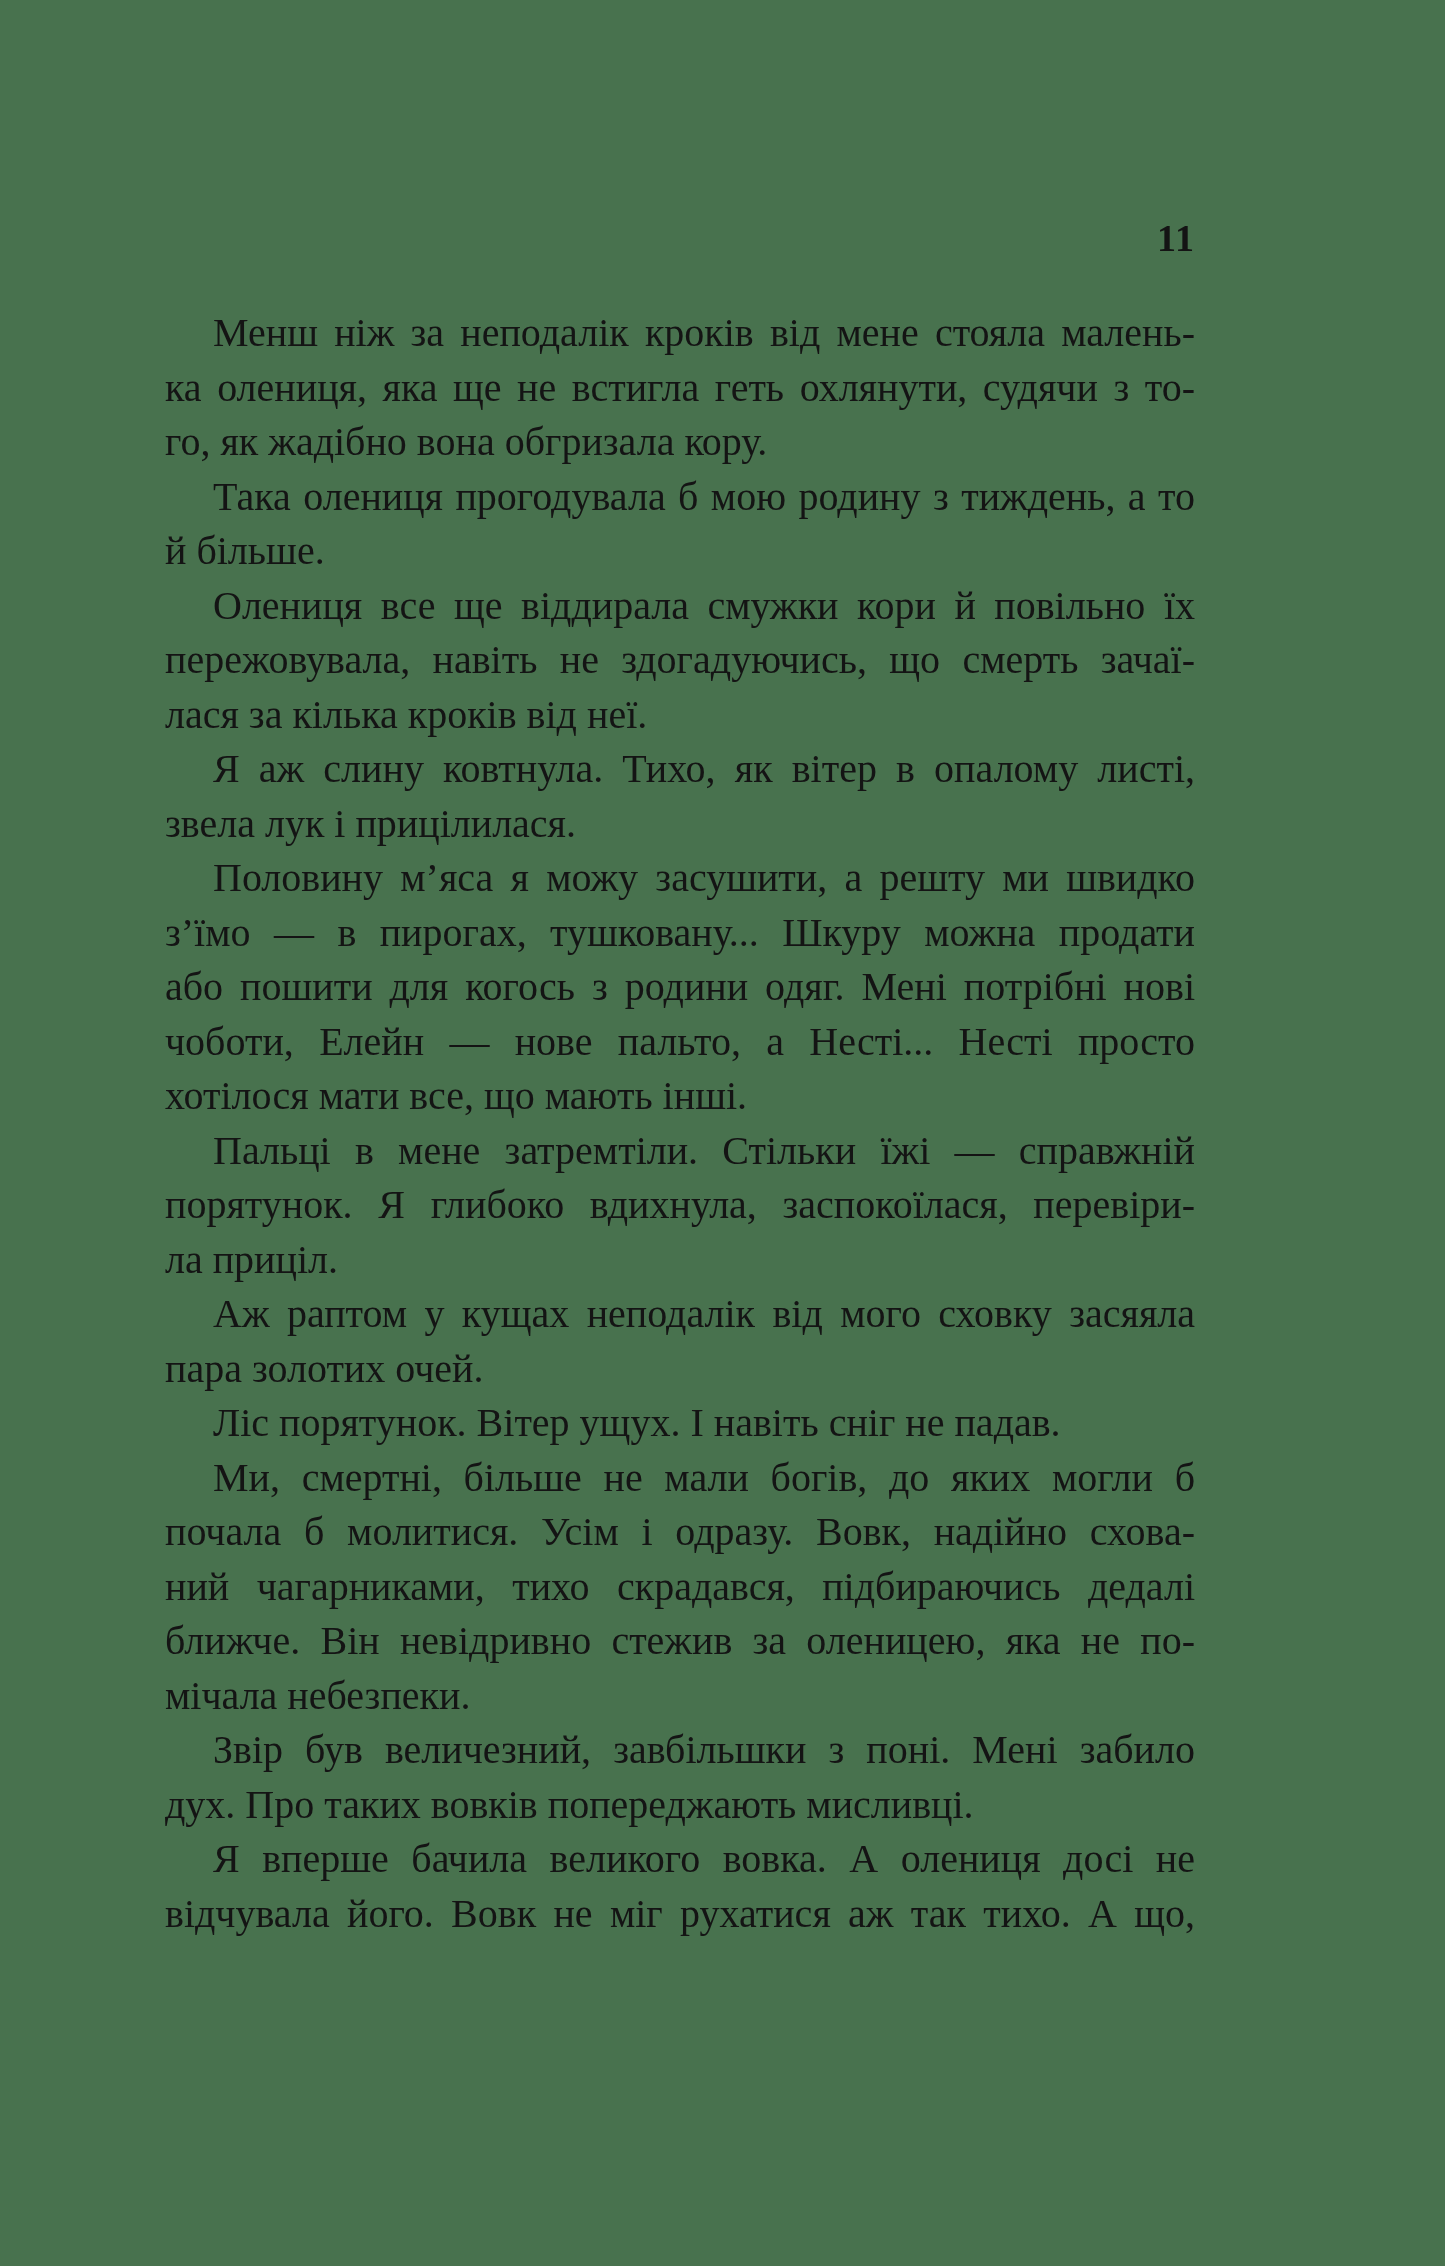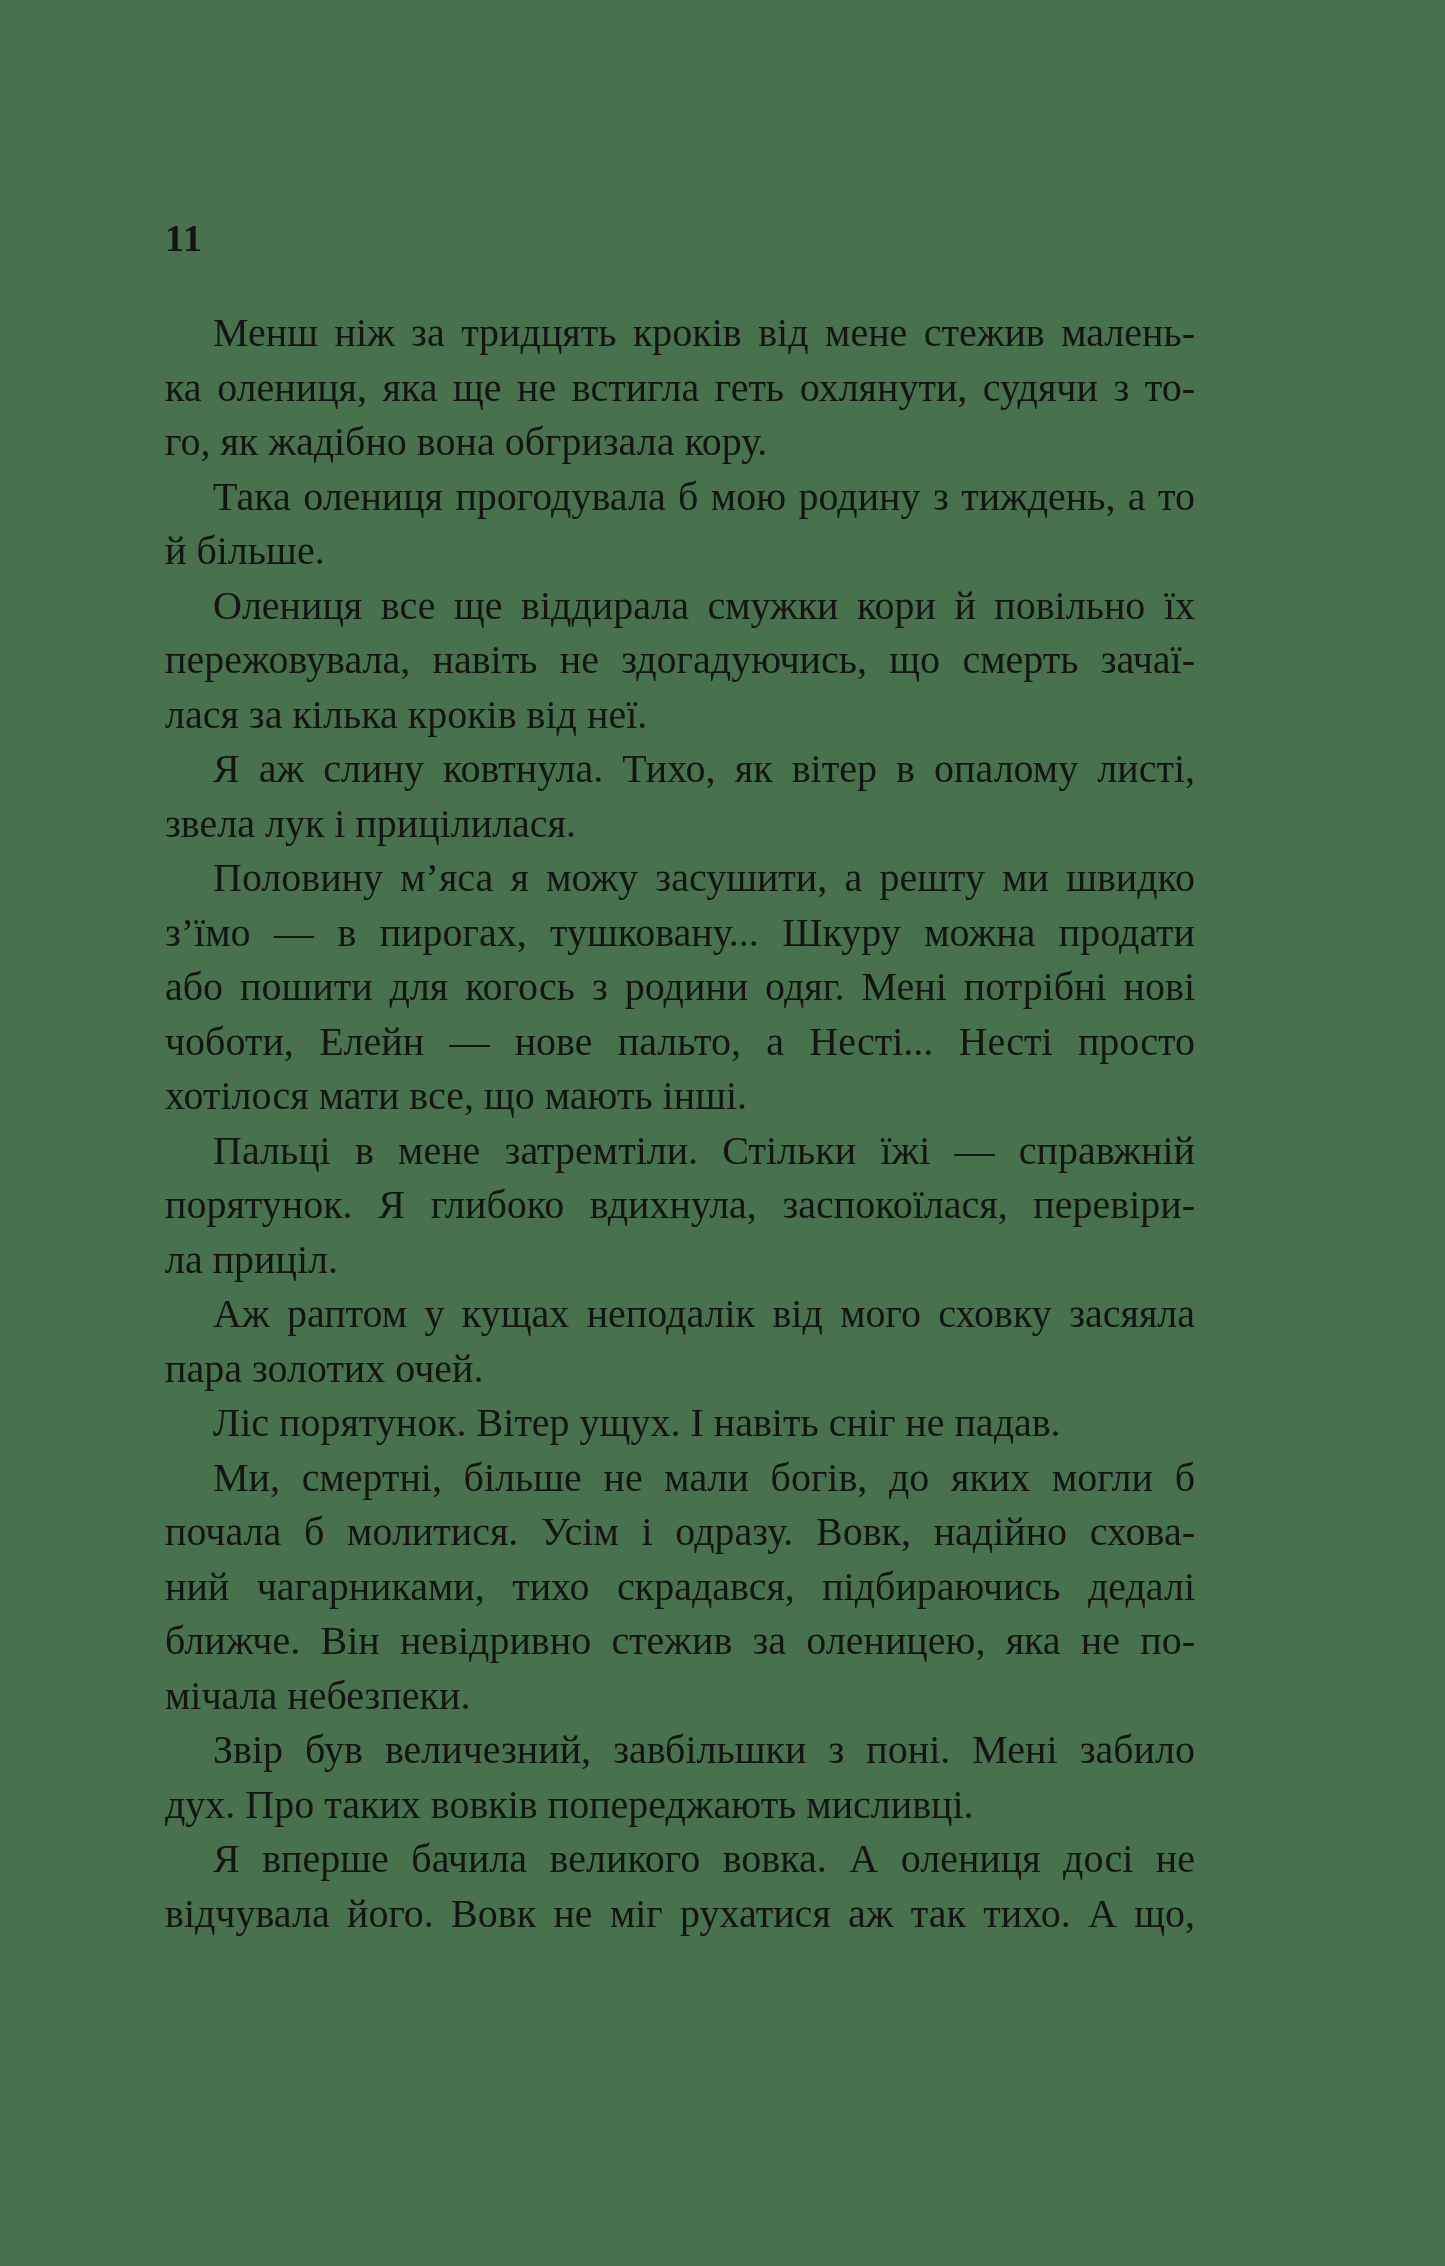--- a/index.html
+++ b/index.html
@@ -20,20 +20,21 @@
     box-sizing: border-box;
   }
   .text-column {
     position: absolute;
     left: 165px;
     top: 0;
     width: 1030px;
   }
   .page-header {
     margin-top: 218px;
+    text-align: right;
     font-weight: bold;
     font-size: 38px;
     line-height: 40px;
     color: #141414;
     letter-spacing: 1px;
   }
   .page-text {
     margin-top: 48px;
     font-size: 40px;
     line-height: 54.5px;
@@ -57,21 +58,21 @@
 </head>
 <body>
 
 <div class="book-page">
   <div class="text-column">
     <div class="page-header">
       <span>11</span>
     </div>
     <div class="page-text">
         <div class="paragraph">
-          <div class="line first">Менш ніж за тридцять кроків від мене стежив малень-</div>
+          <div class="line first">Менш ніж за неподалік кроків від мене стояла малень-</div>
           <div class="line">ка олениця, яка ще не встигла геть охлянути, судячи з то-</div>
           <div class="line endline">го, як жадібно вона обгризала кору.</div>
         </div>
         <div class="paragraph">
           <div class="line first">Така олениця прогодувала б мою родину з тиждень, а то</div>
           <div class="line endline">й більше.</div>
         </div>
         <div class="paragraph">
           <div class="line first">Олениця все ще віддирала смужки кори й повільно їх</div>
           <div class="line">пережовувала, навіть не здогадуючись, що смерть зачаї-</div>

